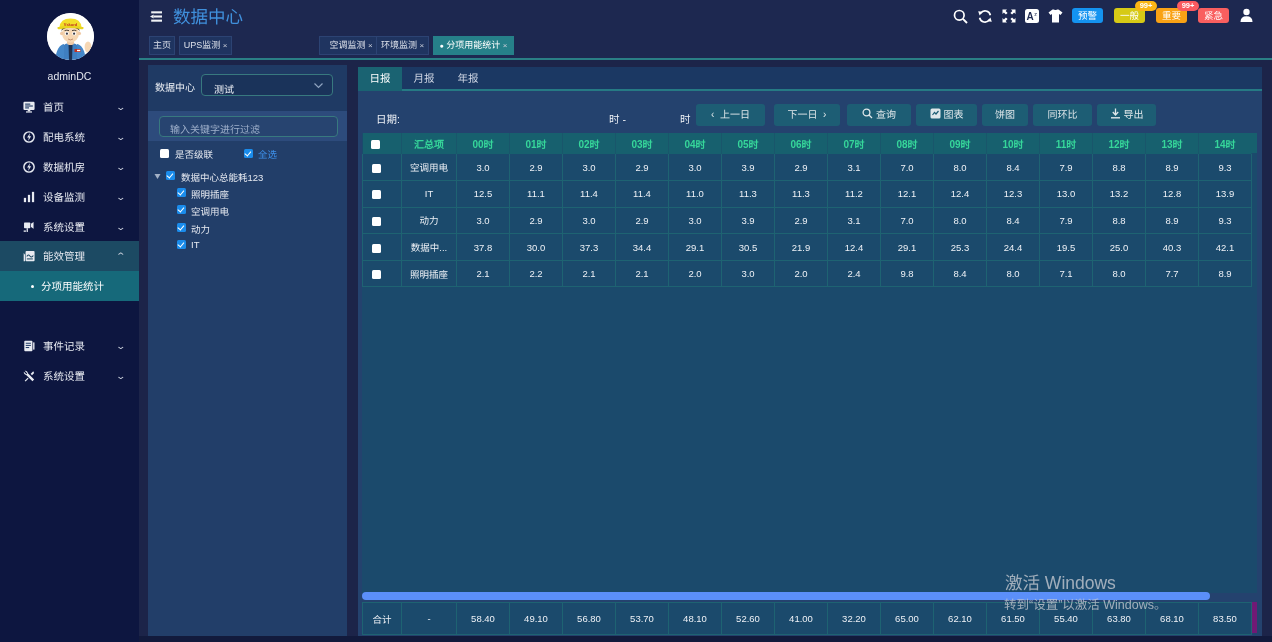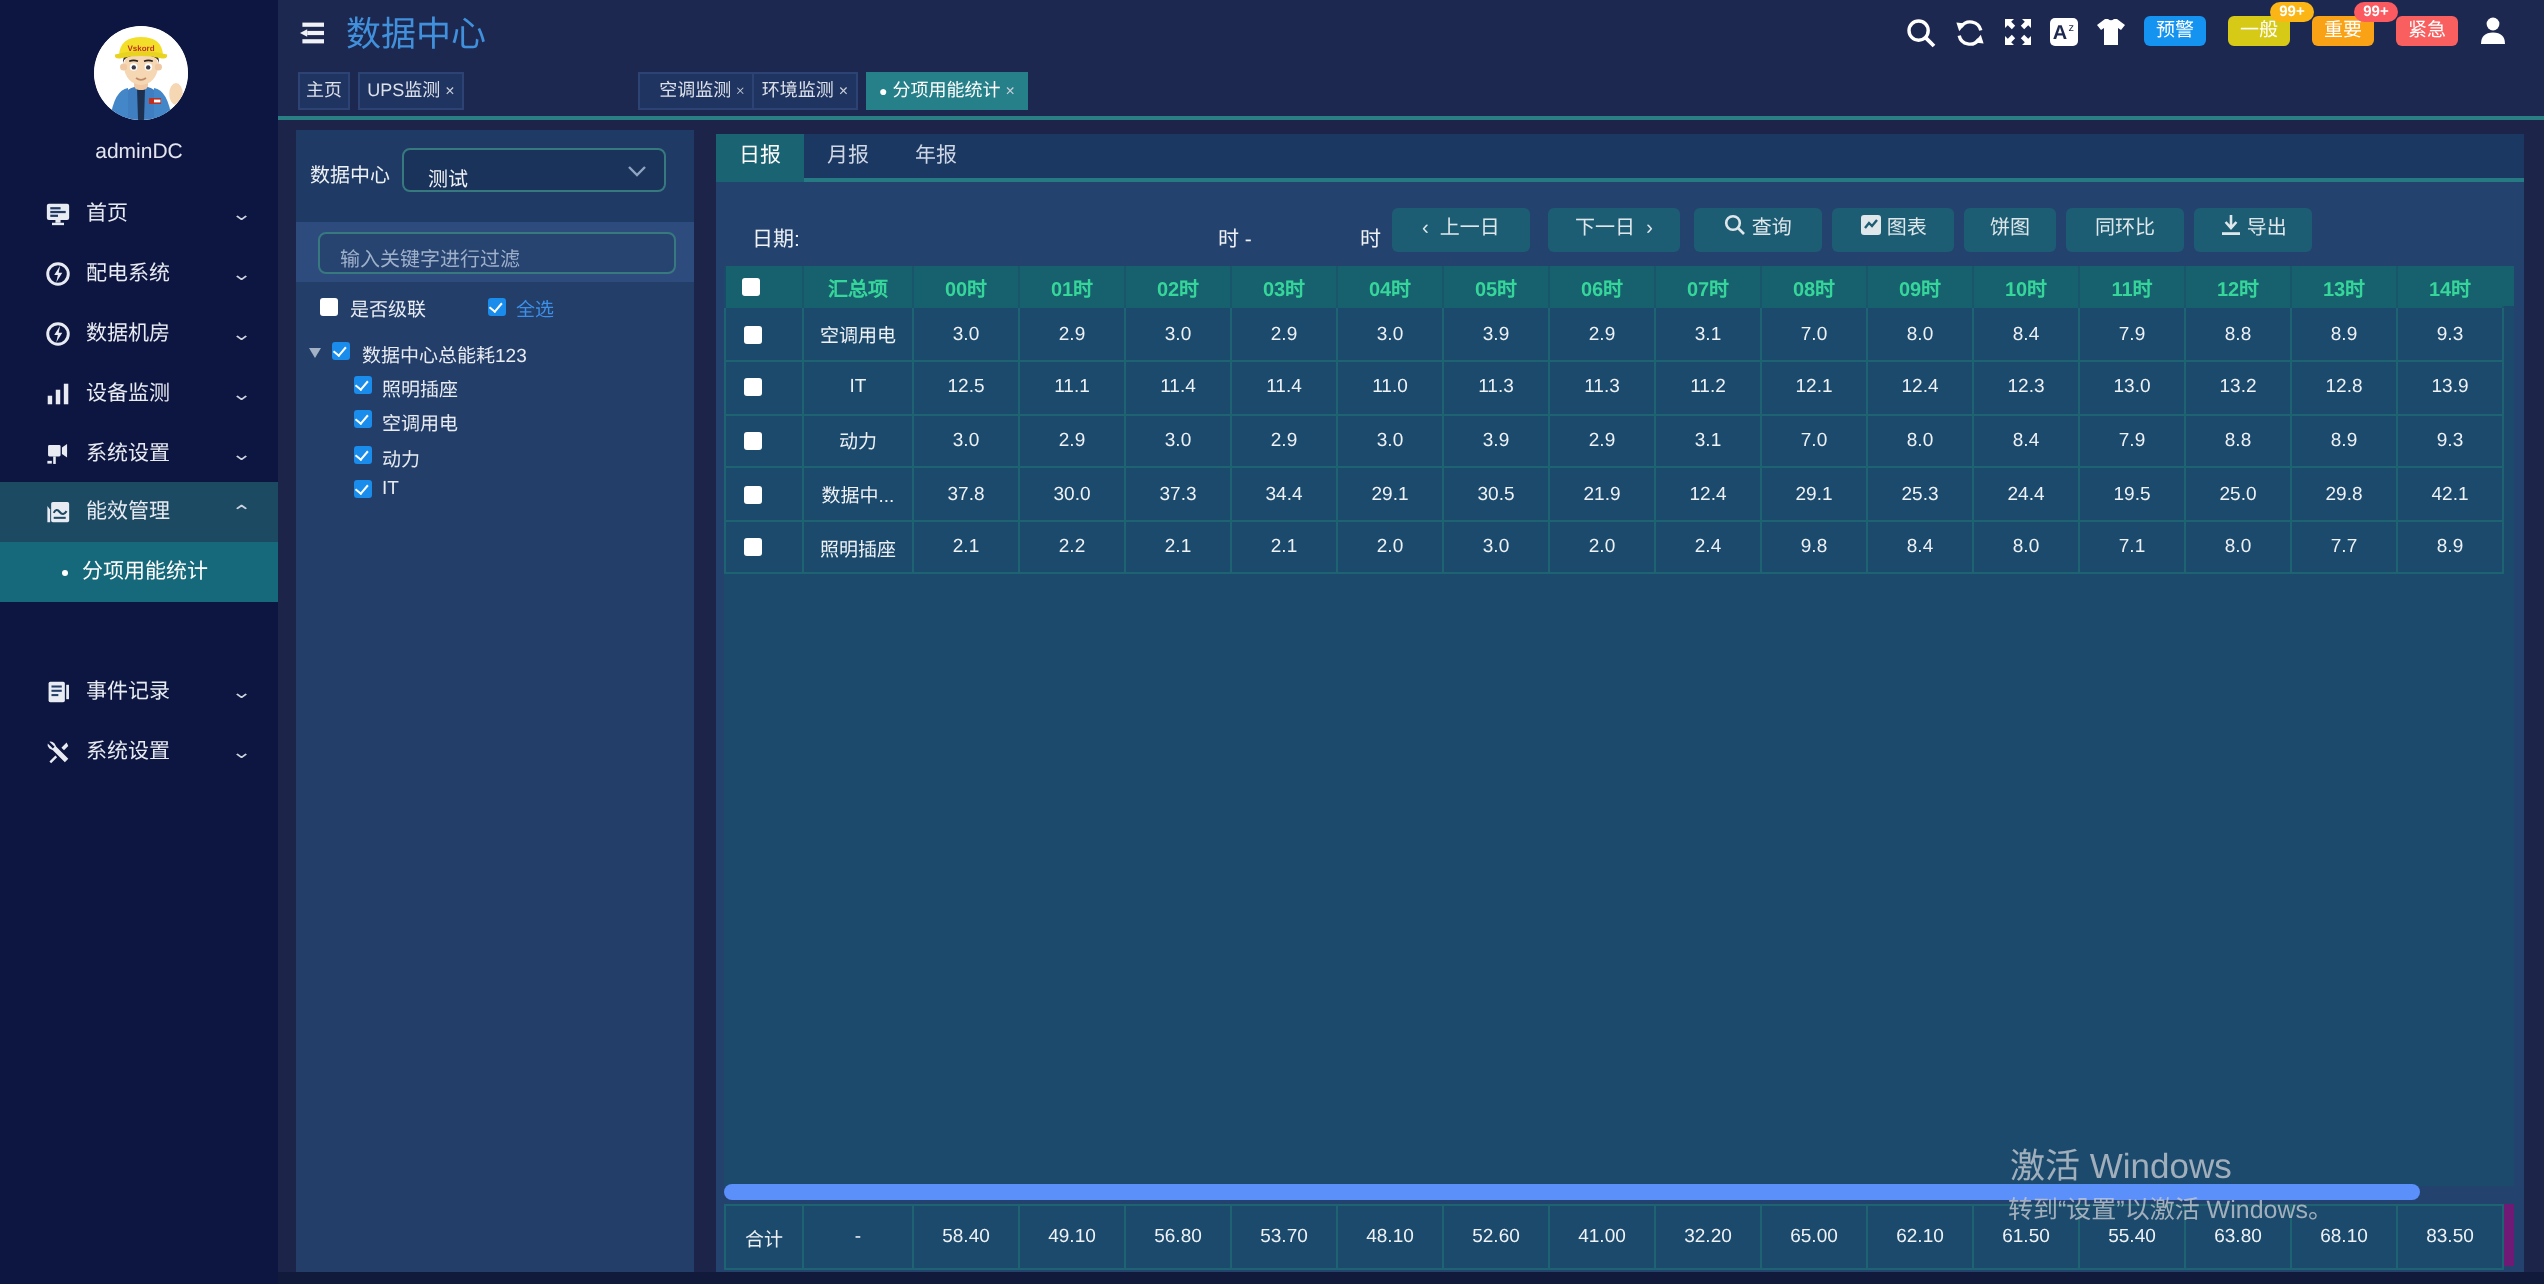--- a/index.html
+++ b/index.html
@@ -228,21 +228,21 @@
   <div class="badge" style="left:1038px; top:1px; width:22px; background:#fa5a60;">99+</div>
   <div class="warnbtn" style="left:1059px; width:31px; background:#f95f5f;">紧急</div>
   <svg class="hicon" style="left:1100px; top:8px;" width="15" height="15" viewBox="0 0 15 15">
       <circle cx="7.5" cy="4" r="3.2" fill="#fff"></circle>
       <path d="M1.5 14 Q1.5 8.2 7.5 8.2 Q13.5 8.2 13.5 14 Z" fill="#fff"></path>
     </svg>
 
   <div class="vtab" style="left:10px; width:26px;">主页</div>
   <div class="vtab" style="left:40px; width:53px;">UPS监测&nbsp;<span class="x">×</span></div>
   <div class="vtab" style="left:97px; width:79px;margin-top:40px;">柴油发电机监测&nbsp;<span class="x">×</span></div>
-  <div class="vtab" style="left:180px; width:64px;font-family:Liberation Serif, serif;">空调监测&nbsp;<span class="x">×</span></div>
+  <div class="vtab" style="left:180px; width:64px;">空调监测&nbsp;<span class="x">×</span></div>
   <div class="vtab" style="left:237px; width:53px;">环境监测&nbsp;<span class="x">×</span></div>
   <div class="vtab act" style="left:294px; width:81px;"><span style="font-size:7px;">●</span>&nbsp;分项用能统计&nbsp;<span class="x">×</span></div>
 </div>
 <div id="tealline"></div>
 <div id="lpanel">
   <div id="lp-top"></div>
   <div id="lp-mid"></div>
 
   <div class="abs" style="left:7px; top:14px; font-size:10px; color:#eef1f6;">数据中心</div>
   <div class="sel" style="left:53px; top:9px; width:132px; height:22px;">
@@ -418,21 +418,21 @@
             <td>34.4</td>
             <td>29.1</td>
             <td>30.5</td>
             <td>21.9</td>
             <td>12.4</td>
             <td>29.1</td>
             <td>25.3</td>
             <td>24.4</td>
             <td>19.5</td>
             <td>25.0</td>
-            <td>29.8</td>
+            <td>40.3</td>
             <td>42.1</td>
           </tr>
         <tr>
             <td><span class="cb white" style="position:relative; display:inline-block; vertical-align:middle;"></span></td>
             <td>照明插座</td>
             <td>2.1</td>
             <td>2.2</td>
             <td>2.1</td>
             <td>2.1</td>
             <td>2.0</td>

